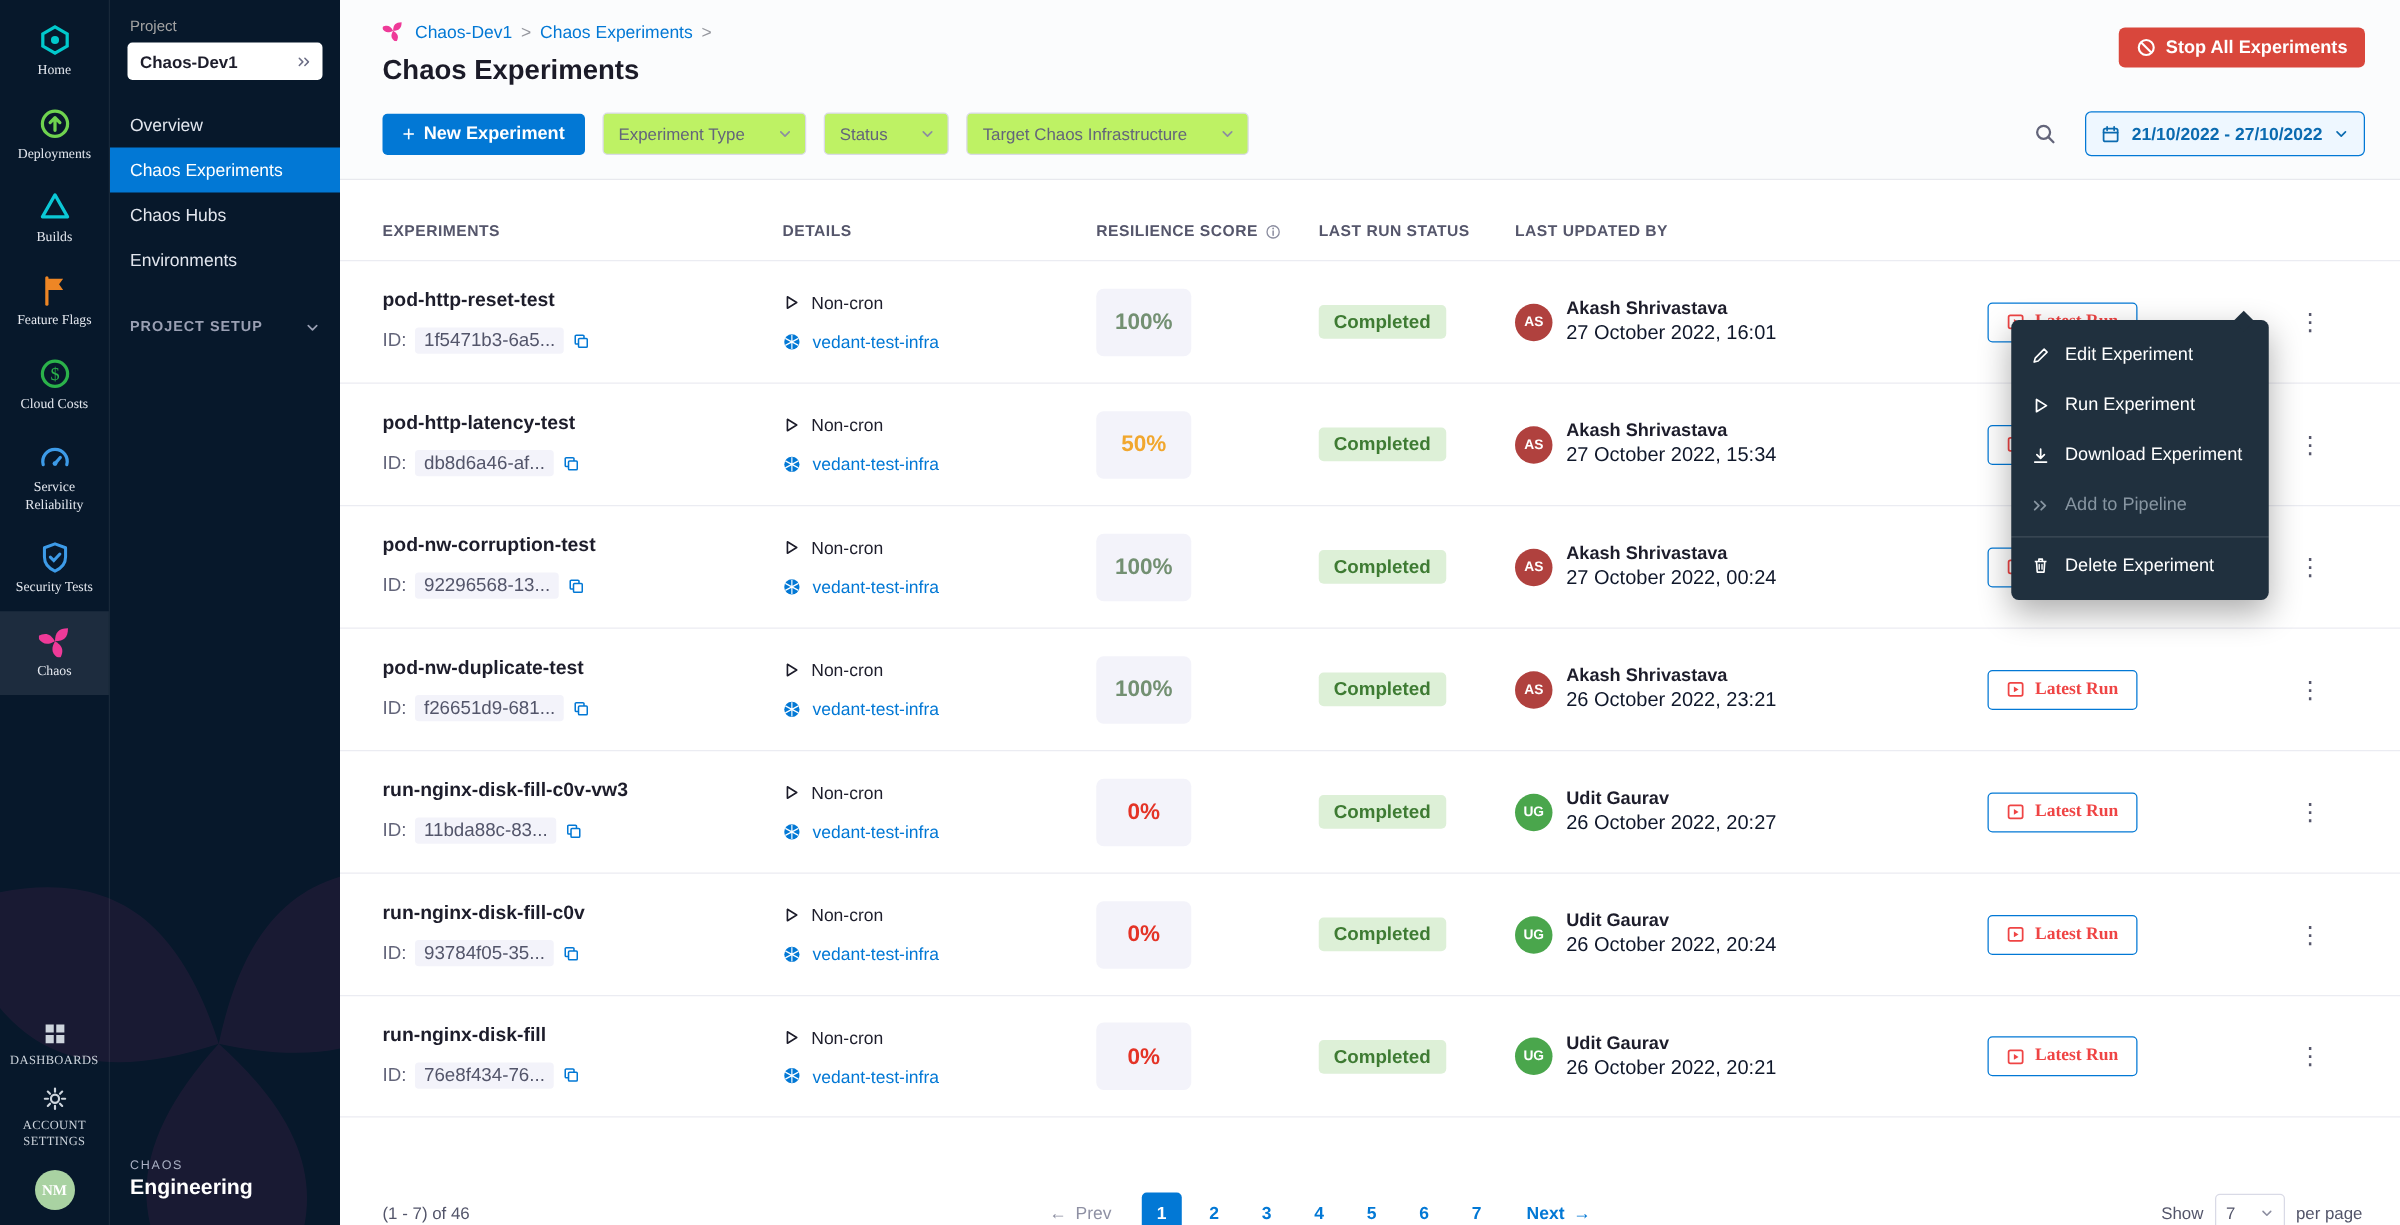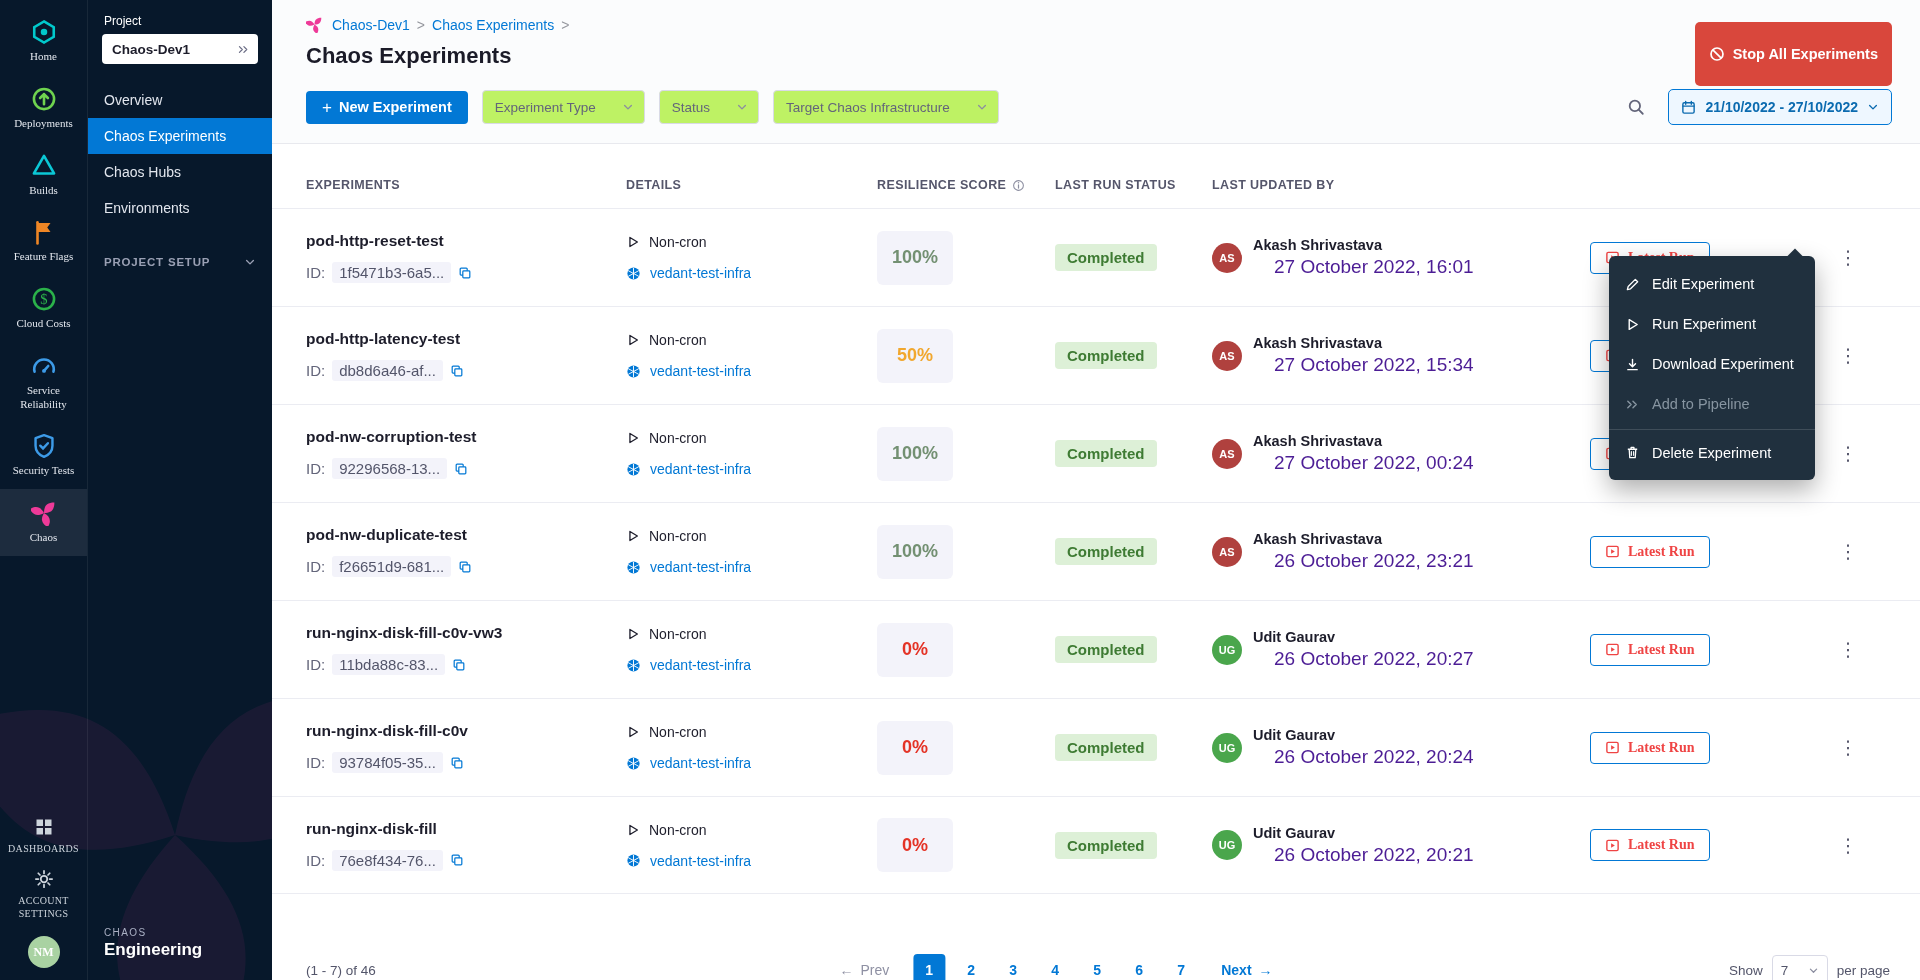--- a/index.html
+++ b/index.html
@@ -16,42 +16,42 @@
   .rail-item--active { background:rgba(255,255,255,.09); }
   .rail-icon { width:26px; height:26px; }
   .rail-label { font-size:11px; color:#e3e7ee; text-align:center; line-height:1.25; }
   .rail-bottom { margin-top:auto; width:100%; display:flex; flex-direction:column; align-items:center; gap:16px; padding-bottom:12px; }
   .rail-mini { display:flex; flex-direction:column; align-items:center; gap:5px; cursor:pointer; width:100%; }
   .rail-mini .rail-icon { width:20px; height:20px; color:#cdd4dc; }
   .rail-mini-label { font-size:10px; color:#cdd4dc; text-align:center; line-height:1.3; letter-spacing:.3px; }
   .rail-avatar { width:32px; height:32px; border-radius:50%; background:#a9d2a2; color:#fff; font-size:12px; font-weight:700; display:flex; align-items:center; justify-content:center; cursor:pointer; }
 
   .project-panel { width:184px; display:flex; flex-direction:column; padding-top:14px; position:relative; z-index:2; }
-  .project-label { font-size:12px; color:#ffffff; padding:0 16px; margin-bottom:6px; }
+  .project-label { font-size:12px; color:#a3a3a3; padding:0 16px; margin-bottom:6px; }
   .project-select { margin:0 14px; background:#fff; border-radius:4px; height:30px; display:flex; align-items:center; justify-content:space-between; padding:0 8px 0 10px; font-size:13.5px; font-weight:700; color:#1d1d2b; cursor:pointer; }
   .project-select svg { width:13px; height:13px; color:#6b6d85; }
   .nav-list { margin-top:18px; }
   .nav-item { padding:10px 16px; font-size:14px; color:#e2e6ee; cursor:pointer; }
   .nav-item--active { background:#0278d5; color:#fff; }
   .project-setup { margin-top:30px; padding:0 16px; display:flex; align-items:center; justify-content:space-between; color:#9aa0b4; font-size:11.5px; font-weight:700; letter-spacing:.8px; cursor:pointer; }
   .project-setup svg { width:12px; height:12px; }
   .brand { margin-top:auto; padding:0 16px 20px; }
   .brand-small { font-size:10px; letter-spacing:1.4px; color:#aab0c4; }
   .brand-large { font-size:17px; font-weight:700; color:#fff; margin-top:2px; }
 
   
   .main { flex:1; min-width:0; display:flex; flex-direction:column; position:relative; background:#fff; }
   .page-head { background:#fbfcfd; padding:16px 28px 18px 34px; border-bottom:1px solid #e8e9ee; }
   .breadcrumb { display:flex; align-items:center; gap:7px; font-size:14px; }
   .breadcrumb .crumb-icon { width:17px; height:17px; color:#ee3a98; margin-right:2px; }
   .crumb { display:flex; align-items:center; gap:7px; }
   .crumb-link { color:#0278d5; cursor:pointer; }
   .crumb-sep { color:#95979e; }
   .page-title { font-size:22px; font-weight:700; color:#1b1b28; margin-top:10px; }
-  .stop-btn { position:absolute; top:22px; right:28px; display:flex; align-items:center; gap:8px; background:#d9473c; color:#fff; border:none; border-radius:5px; padding:24px 14px; font-size:14.5px; font-weight:700; cursor:pointer; font-family:inherit; }
+  .stop-btn { position:absolute; top:22px; right:28px; display:flex; align-items:center; gap:8px; background:#d9473c; color:#fff; border:none; border-radius:5px; padding:8px 14px; font-size:14.5px; font-weight:700; cursor:pointer; font-family:inherit; }
   .stop-btn svg { width:16px; height:16px; }
   .toolbar { display:flex; align-items:center; gap:14px; margin-top:20px; }
   .btn-primary { display:flex; align-items:center; gap:7px; background:#0278d5; color:#fff; border:none; border-radius:4px; padding:8px 16px; font-size:14.5px; font-weight:700; cursor:pointer; font-family:inherit; }
   .plus-glyph { font-size:17px; font-weight:400; line-height:1; }
   .filter-select { height:34px; background:#bef264; border:1px solid #d9dae6; border-radius:4px; padding:0 10px 0 12px; font-size:13.5px; color:#63657a; display:flex; align-items:center; gap:26px; cursor:pointer; }
   .filter-select svg { width:12px; height:12px; color:#8c8ea0; }
   .toolbar-spacer { flex:1; }
   .search-btn { width:36px; height:36px; display:flex; align-items:center; justify-content:center; color:#63657a; cursor:pointer; background:none; border:none; }
   .search-btn svg { width:18px; height:18px; }
   .date-btn { height:36px; display:flex; align-items:center; gap:9px; padding:0 12px; background:#eef7ff; border:1px solid #0278d5; border-radius:5px; color:#0b6bb0; font-size:14px; font-weight:700; cursor:pointer; font-family:inherit; }
@@ -72,21 +72,21 @@
   .det-line { display:flex; align-items:center; gap:9px; font-size:14px; color:#1d1d2b; }
   .det-line + .det-line { margin-top:15px; }
   .det-line .play { width:14px; height:14px; color:#1d1d2b; }
   .det-line .infra { width:15px; height:15px; color:#0278d5; }
   .infra-link { color:#0278d5; text-decoration:none; cursor:pointer; }
   .score-box { width:76px; height:54px; background:#f3f3fa; border-radius:6px; display:flex; align-items:center; justify-content:center; font-size:18px; font-weight:700; }
   .status-chip { display:inline-block; background:#ddf0d7; color:#3e7b33; font-size:15px; font-weight:600; padding:5px 12px; border-radius:4px; }
   .cell-user { display:flex; align-items:center; gap:11px; }
   .avatar { width:30px; height:30px; border-radius:50%; color:#fff; font-size:11px; font-weight:700; display:flex; align-items:center; justify-content:center; flex-shrink:0; }
   .user-name { font-size:14.5px; font-weight:700; color:#1d1d2b; }
-  .user-date { font-size:19px; color:#4c1d95; margin-top:3px;margin-left:21px; }
+  .user-date { font-size:16px; color:#0f172a; margin-top:3px; }
   .latest-run-btn { display:inline-flex; align-items:center; gap:8px; background:#fff; border:1px solid #0278d5; color:#ef4444; border-radius:4px; padding:7px 14px; font-size:14px; font-weight:700; cursor:pointer; font-family:Liberation Serif, serif; }
   .latest-run-btn svg { width:15px; height:15px; }
   .kebab { justify-self:center; cursor:pointer; width:28px; text-align:center; }
   .kebab span { font-size:19px; color:#55566b; }
 
   
   .context-menu { position:absolute; left:1609px; top:256px; width:206px; background:#20303e; border-radius:6px; padding:8px 0; box-shadow:0 10px 26px rgba(0,0,0,.32); z-index:20; }
   .menu-arrow { position:absolute; top:-5px; right:14px; width:12px; height:12px; background:#20303e; transform:rotate(45deg); }
   .menu-item { display:flex; align-items:center; gap:12px; height:40px; padding:0 16px; color:#fff; font-size:14.5px; cursor:pointer; }
   .menu-item svg { width:15px; height:15px; flex-shrink:0; }

